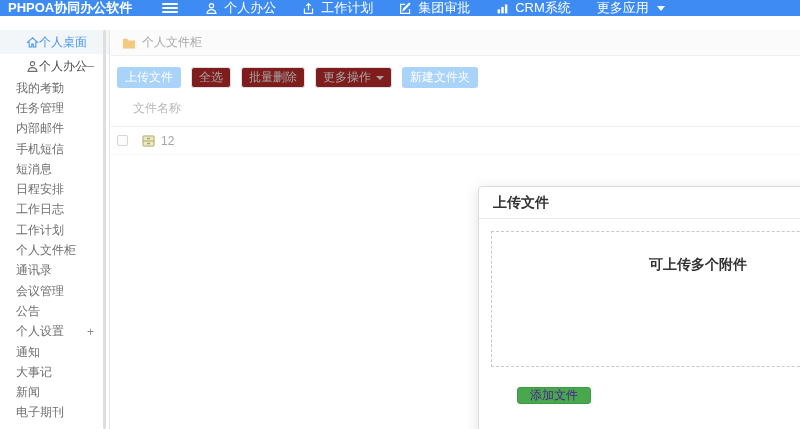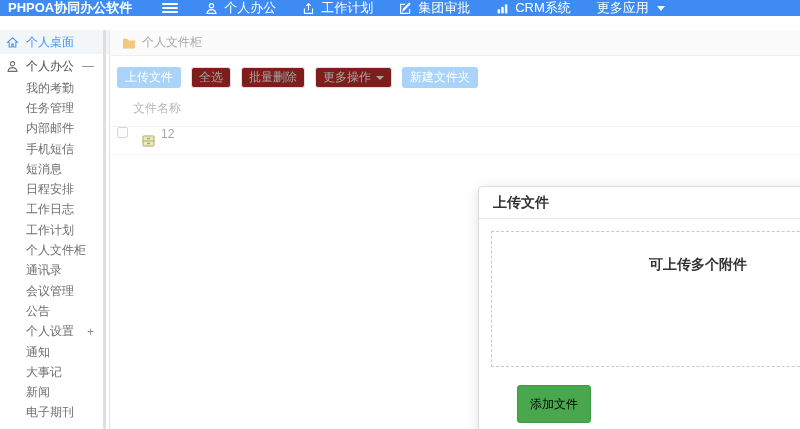--- a/index.html
+++ b/index.html
@@ -12,45 +12,45 @@
   .hamburger{margin-left:30px;width:16px;cursor:pointer}
   .hamburger i{display:block;height:2px;background:#fff;margin:2px 0;border-radius:1px}
   .nav{display:flex;margin-left:14px;height:100%}
   .nav-item{display:flex;align-items:center;gap:6px;font-size:13px;padding:0 13px;cursor:pointer;white-space:nowrap}
   .caret-w{width:0;height:0;border-left:4px solid transparent;border-right:4px solid transparent;border-top:5px solid #fff;margin-left:2px}
 
   
   .sidebar{position:absolute;top:30px;left:0;width:110px;bottom:0;background:#fff;border-right:1px solid #e4e4e4}
   .side-scrollbar{position:absolute;top:0;right:3px;width:3px;height:100%;background:#dedede;border-radius:2px}
   .side-item{display:flex;align-items:center;font-size:12px;color:#4a4a4a;cursor:pointer;position:relative}
-  .side-item.main{height:24px;padding-left:6px;gap:7px}
+  .side-item.main{height:24px;padding-left:26px;}
   .side-item.active{background:#f3f6f9;color:#4694f1}
-  .side-item.sub{height:20.3px;padding-left:26px;color:#6e6e6e}
+  .side-item.sub{height:20.3px;padding-left:16px;color:#6e6e6e}
   .toggle{position:absolute;right:15px;color:#8a8a8a;font-size:12px;line-height:1}
 
   
   .content{position:absolute;left:111px;top:30px;right:0;bottom:0;background:#fff}
   .crumbbar{height:26px;background:#fbfbfb;border-bottom:1px solid #efefef;display:flex;align-items:center;gap:6px;padding-left:11px;font-size:12px;color:#a9a9a9}
   .toolbar{display:flex;align-items:center;gap:10px;padding:11px 0 10px 6px}
   .btn{font-size:12px;height:21px;display:inline-flex;align-items:center;justify-content:center;border-radius:3px;padding:0 7px;cursor:pointer;border:1px solid transparent;white-space:nowrap}
   .btn-lightblue{background:#a9d3f9;color:#fff}
   .btn-plain{background:#7f1d1d;border-color:#dcdfe6;color:#a6a6a6}
   .caret-g{width:0;height:0;border-left:4px solid transparent;border-right:4px solid transparent;border-top:4px solid #a6a6a6;margin-left:5px}
   .table-head{font-size:12px;color:#b8b8b8;padding:2px 0 9px 22px;border-bottom:1px solid #f0f0f0}
-  .file-row{height:28px;display:flex;gap:6px;padding-left:6px;border-bottom:1px solid #f7f7f7;font-size:12px;color:#a5a5a5}
+  .file-row{height:28px;display:flex;align-items:center;gap:6px;padding-left:6px;border-bottom:1px solid #f7f7f7;font-size:12px;color:#a5a5a5}
   .checkbox{width:11px;height:11px;border:1px solid #d6d6d6;border-radius:2px;background:#fcfcfc;cursor:pointer}
   .row-icon{margin-left:8px;display:flex}
 
   
   .modal{position:absolute;left:478px;top:186px;width:440px;height:310px;background:#fff;border:1px solid #dcdcdc;border-radius:4px;box-shadow:0 3px 14px rgba(0,0,0,.12);z-index:10}
   .modal-header{height:32px;border-bottom:1px solid #e8e8e8;display:flex;align-items:center;padding-left:14px;font-size:14px;font-weight:bold;color:#333}
   .modal-body{padding:12px}
   .dropzone{border:1px dashed #c9c9c9;height:136px;text-align:center;padding-top:24px;font-size:14px;font-weight:bold;color:#333}
   .addfile-row{margin:18px 0 12px 26px}
-  .btn-green{background:#49a74d;color:#000000;border:1px solid #3f9b43;border-radius:3px;font-size:12px;height:38px;padding:0 12px;display:inline-flex;align-items:center;cursor:pointer}
+  .btn-green{background:#49a74d;color:#4c1d95;border:1px solid #3f9b43;border-radius:3px;font-size:12px;height:17px;padding:0 12px;display:inline-flex;align-items:center;cursor:pointer}
   .icon{display:flex;align-items:center}
 </style>
 </head>
 <body>
 
 <div class="topbar">
   <div class="brand">PHPOA协同办公软件</div>
   <div class="hamburger">
       <i></i>
       <i></i>

